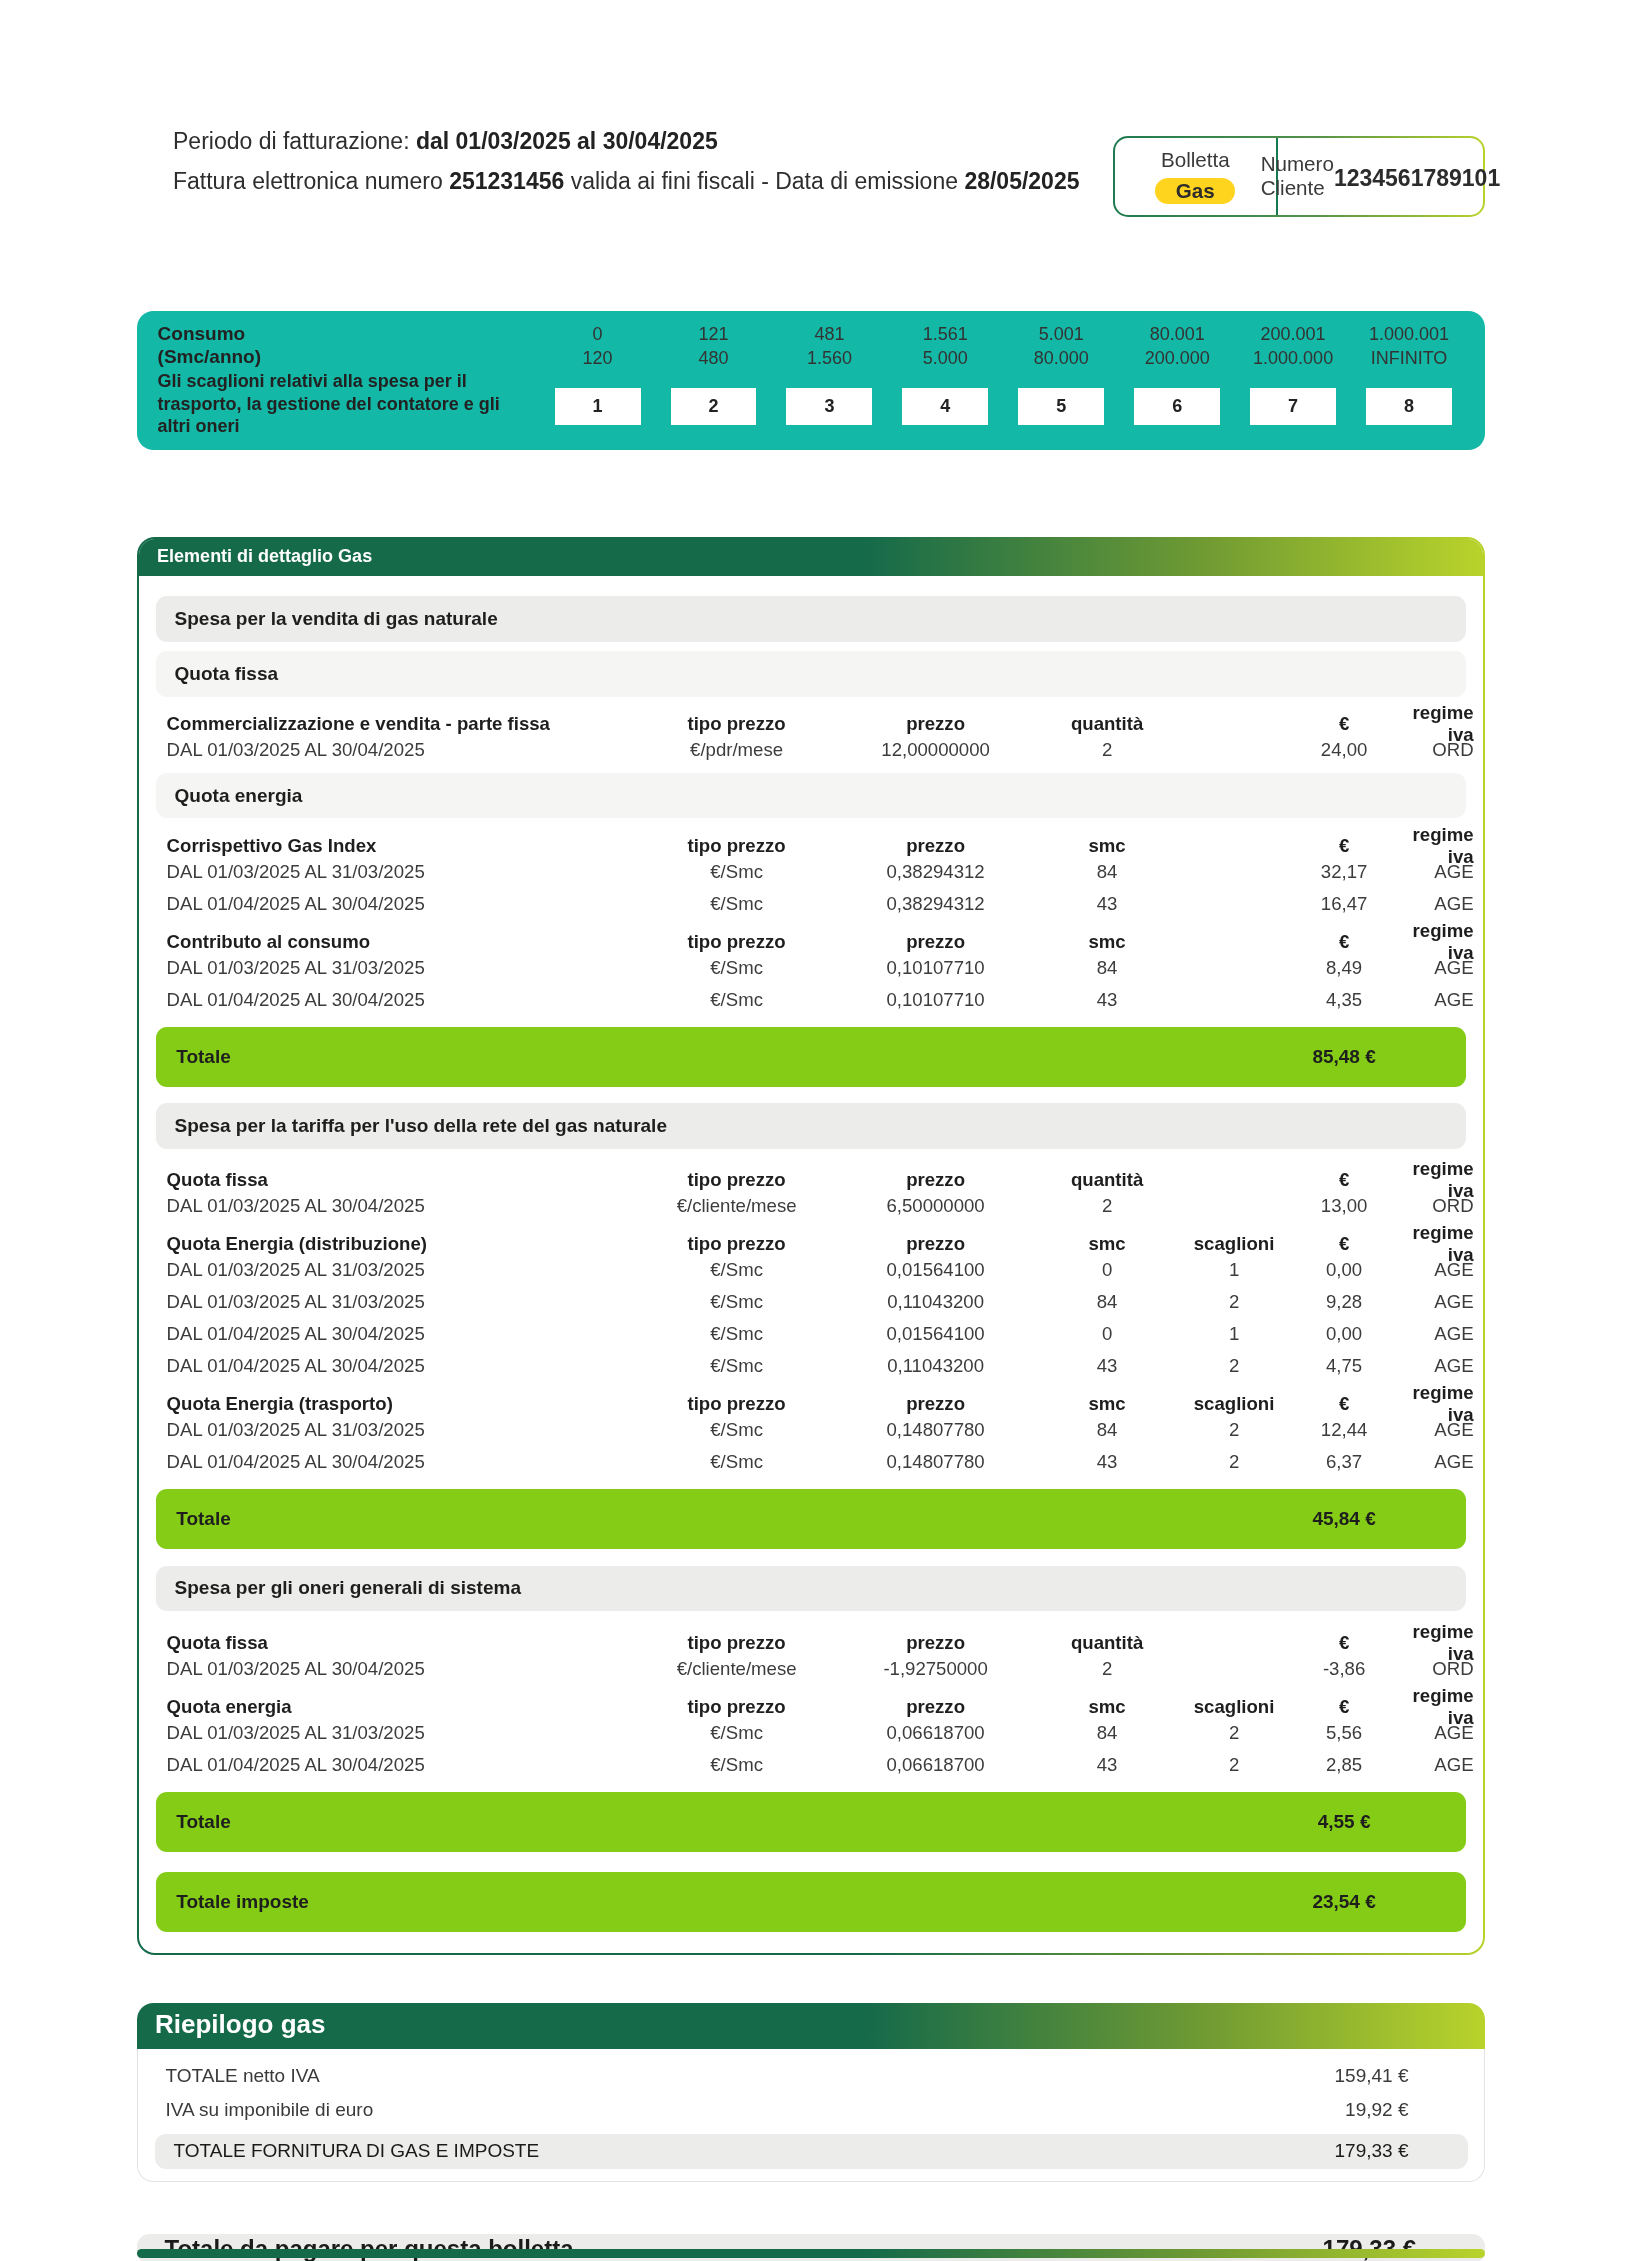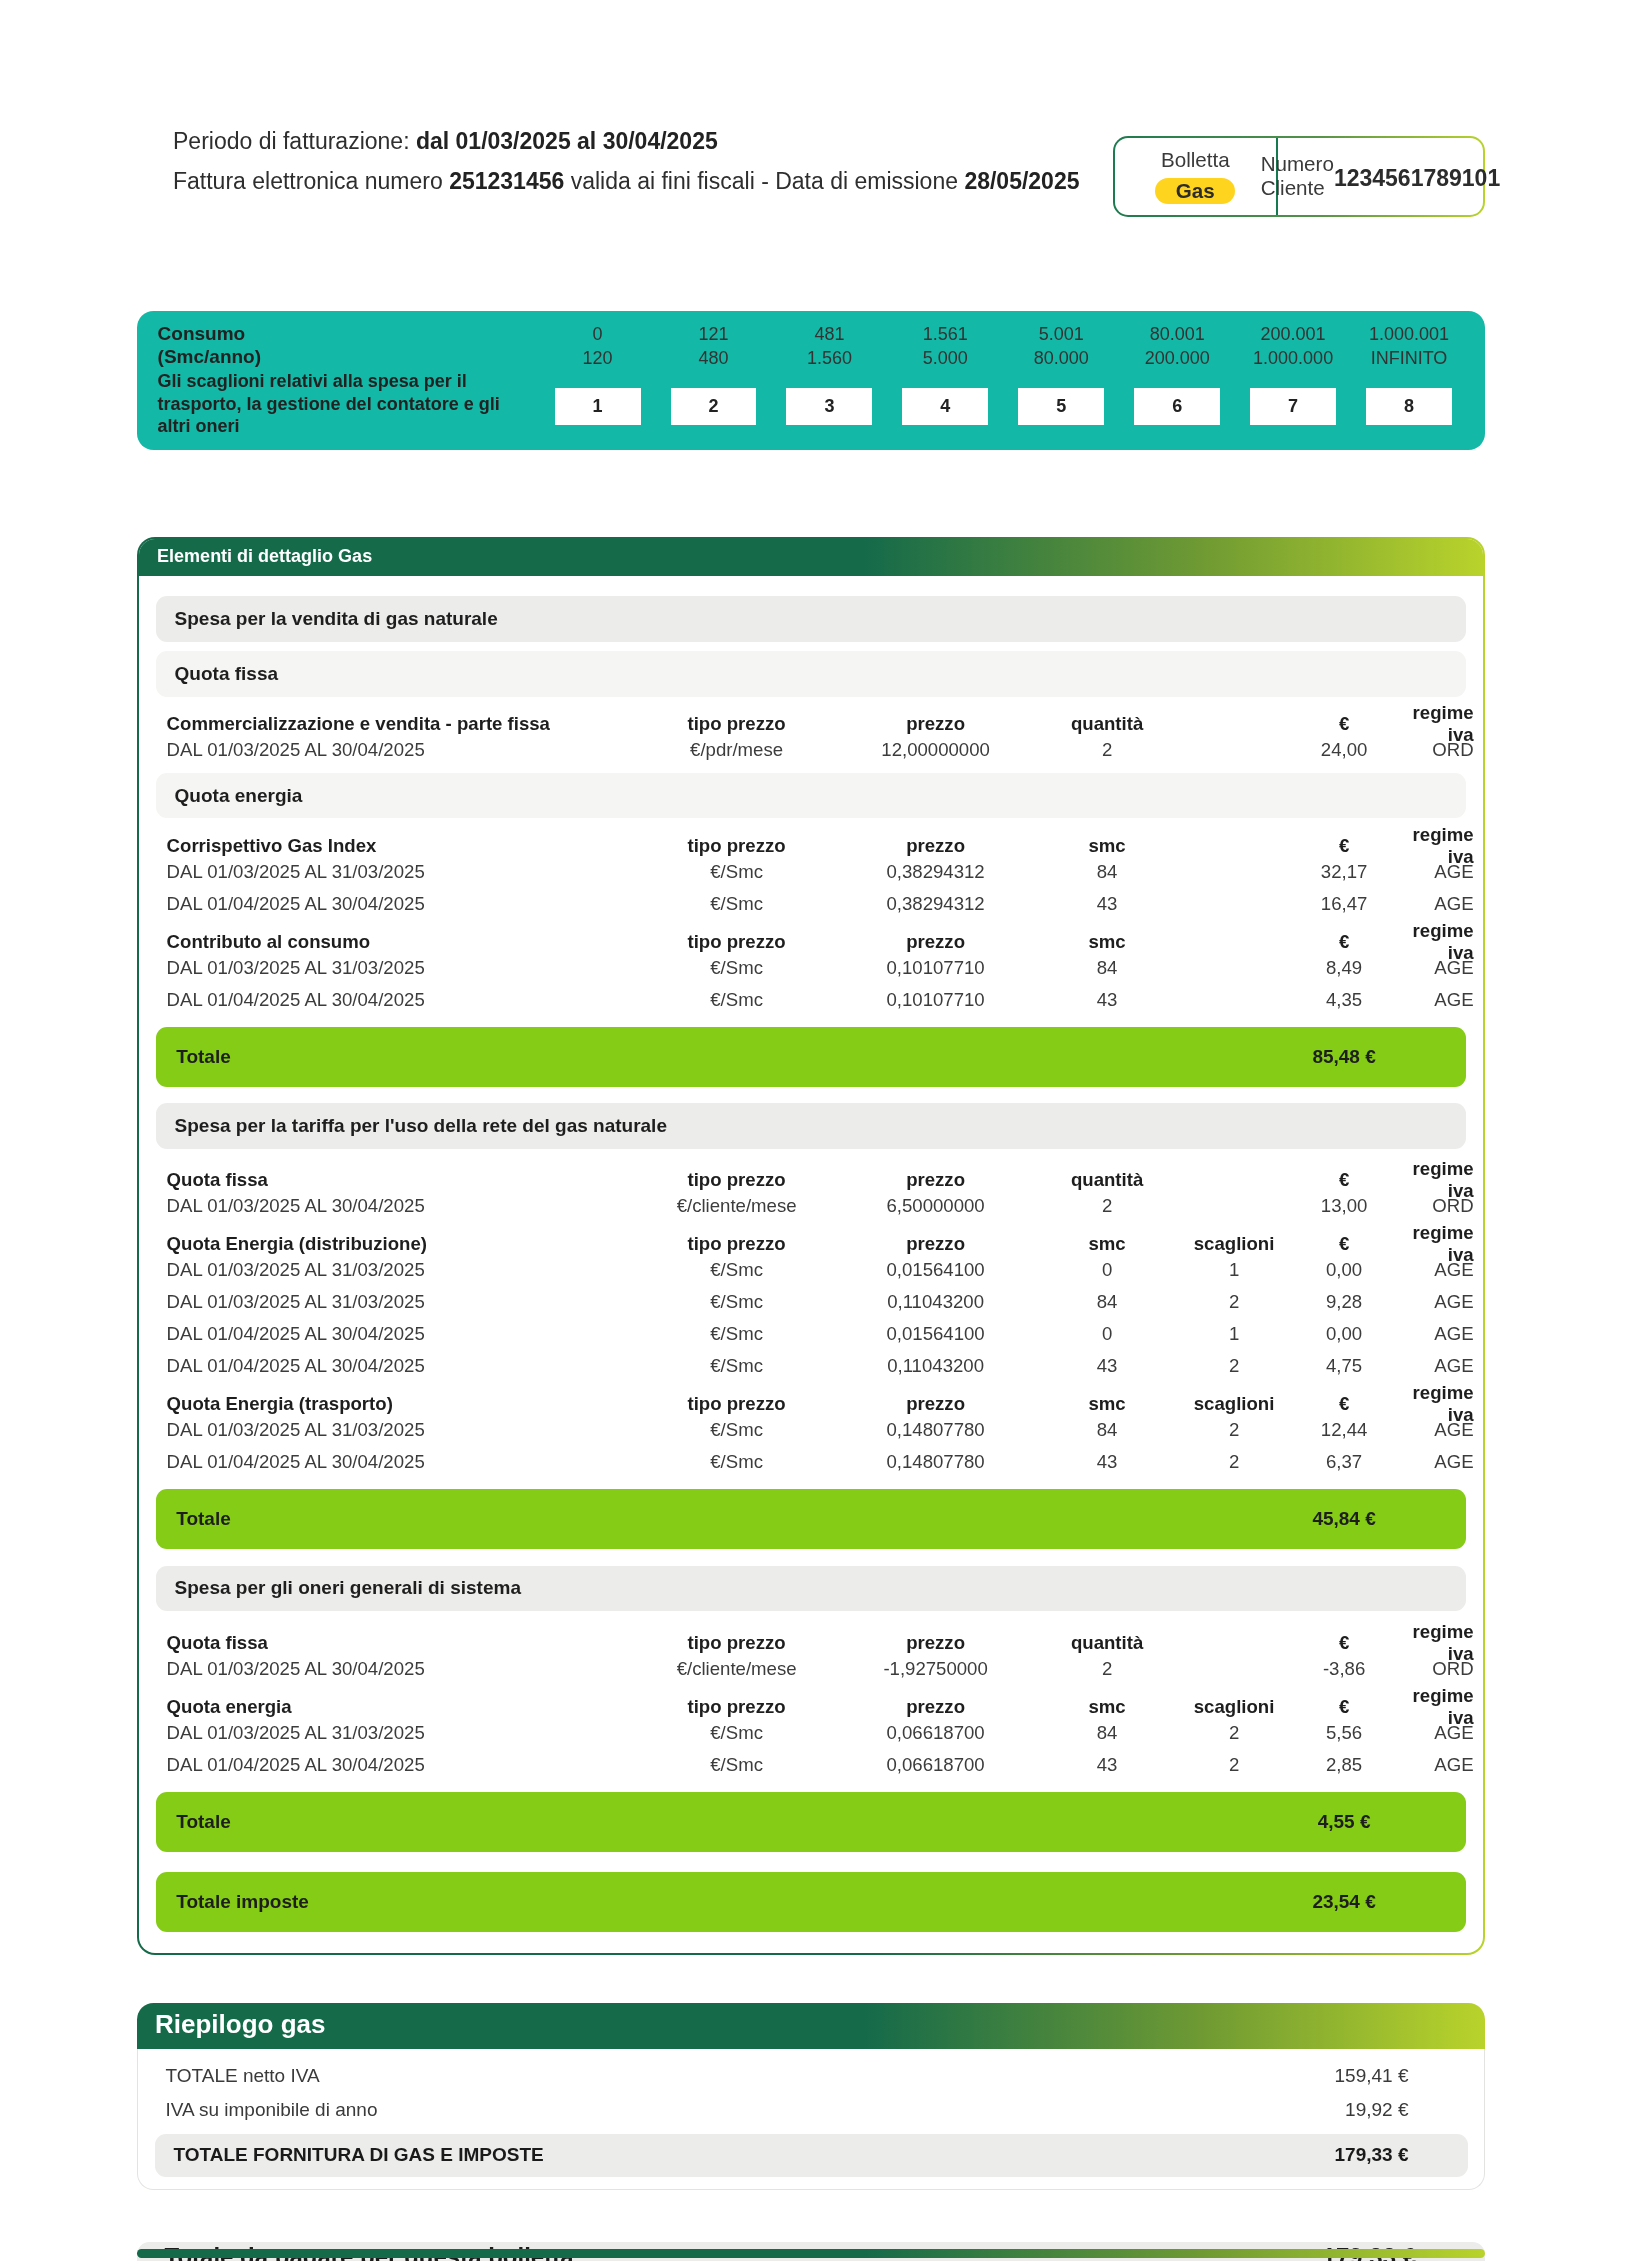--- a/index.html
+++ b/index.html
@@ -59,22 +59,22 @@
   .totrow .t-val{grid-column:6;text-align:center;font-weight:bold;font-size:19px;color:#1e1e1e;white-space:nowrap;}
   .totrow.imposte{margin:20.6px 0 4.1px;}
 
   
   .summary{margin-top:48px;}
   .sum-hdr{border-radius:16.5px 16.5px 0 0;color:#fff;font-weight:bold;font-size:26px;padding:6.2px 0 9px 18px;}
   .sum-body{border:1.4px solid #e3e3e1;border-top:none;border-radius:0 0 16.5px 16.5px;padding:9.6px 16.5px 12.4px;}
   .sum-row{display:flex;justify-content:space-between;align-items:center;height:34px;font-size:19px;color:#3a3a3a;}
   .sum-row .s-lbl{padding-left:11px;}
   .sum-row .s-val{padding-right:59px;}
-  .sum-total{background:#ececea;border-radius:11px;height:43px;display:flex;justify-content:space-between;
-             align-items:center;font-weight:bold;font-size:19px;color:#1a1a1a;margin-top:6.9px;}
+  .sum-total{background:#ececea;border-radius:11px;height:35px;display:flex;justify-content:space-between;
+             align-items:center;font-weight:normal;font-size:19px;color:#1a1a1a;margin-top:6.9px;}
   .sum-total .s-lbl{padding-left:19px;}
   .sum-total .s-val{padding-right:59px;}
 
   
   .payment{margin-top:52px;background:#ececeb;border-radius:12.4px;height:30px;
            display:flex;justify-content:space-between;align-items:center;}
   .payment .p-lbl{font-weight:bold;font-size:24px;color:#1b1b1b;padding-left:27.5px;}
   .payment .p-val{font-weight:bold;font-size:24px;color:#1b1b1b;padding-right:69px;}
 
   .bottombar{position:absolute;left:137px;right:148px;bottom:3.4px;height:9px;border-radius:4.8px;}
@@ -420,21 +420,21 @@
     </div>
 
     <div class="summary">
       <div class="sum-hdr grad">Riepilogo gas</div>
       <div class="sum-body">
         <div class="sum-row">
           <div class="s-lbl">TOTALE netto IVA</div>
           <div class="s-val">159,41 €</div>
         </div>
         <div class="sum-row">
-          <div class="s-lbl">IVA su imponibile di anno</div>
+          <div class="s-lbl">IVA su imponibile di euro</div>
           <div class="s-val">19,92 €</div>
         </div>
         <div class="sum-total">
           <div class="s-lbl">TOTALE FORNITURA DI GAS E IMPOSTE</div>
           <div class="s-val">179,33 €</div>
         </div>
       </div>
     </div>
 
     <div class="payment">

